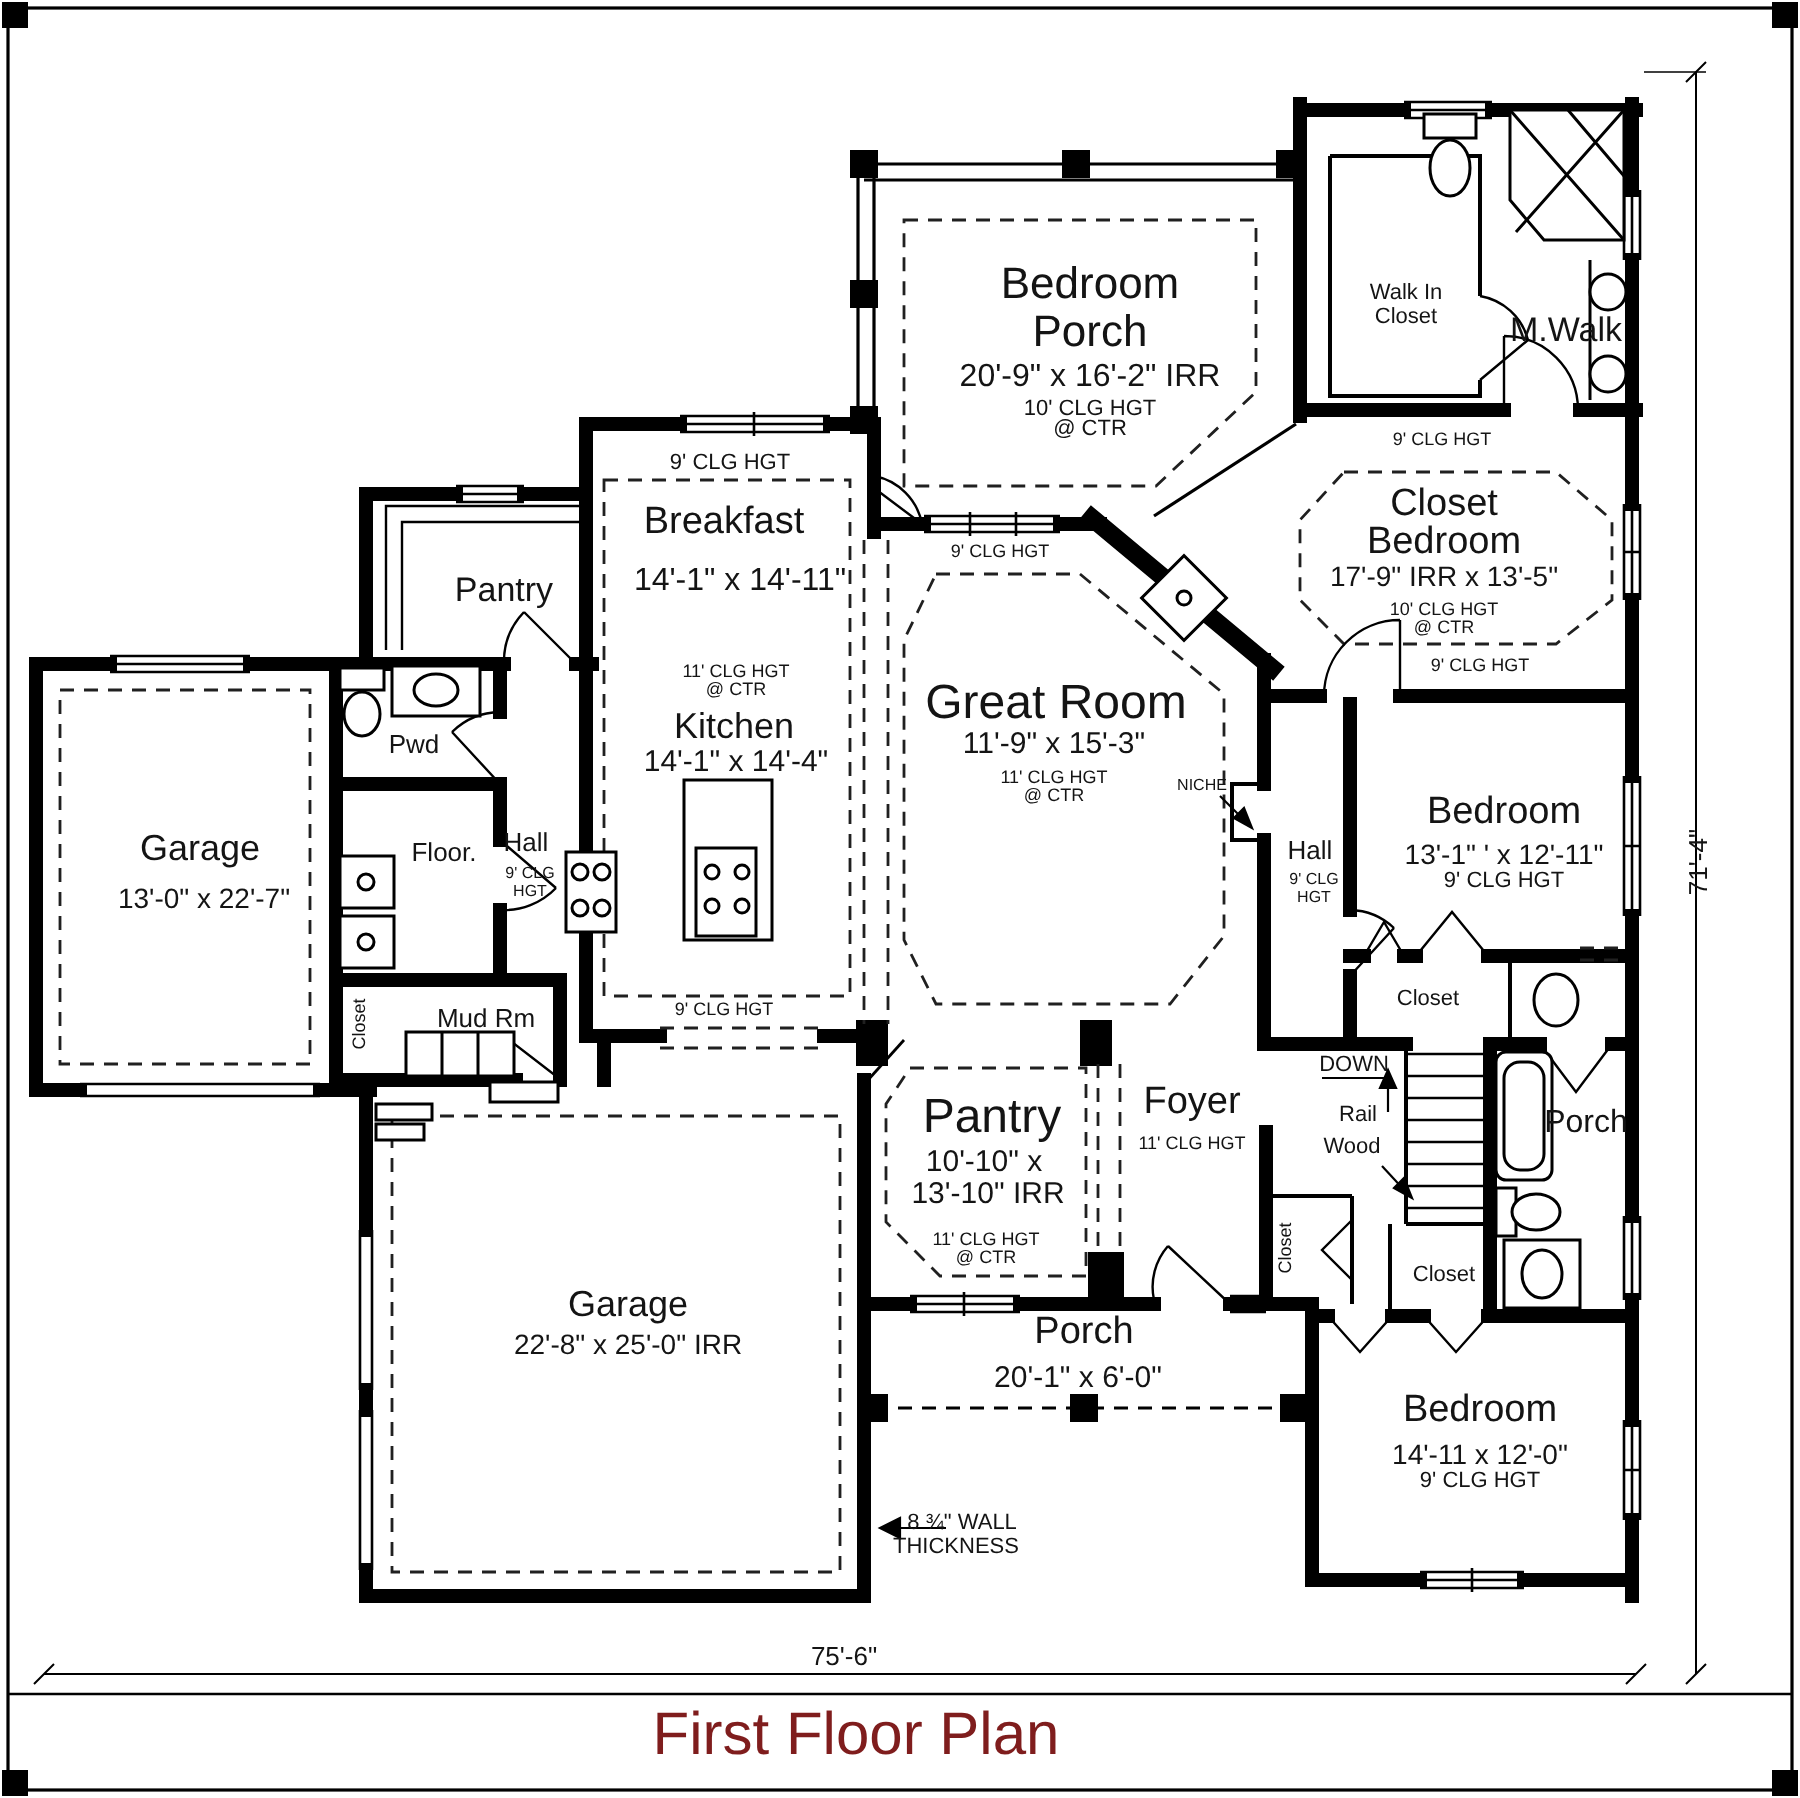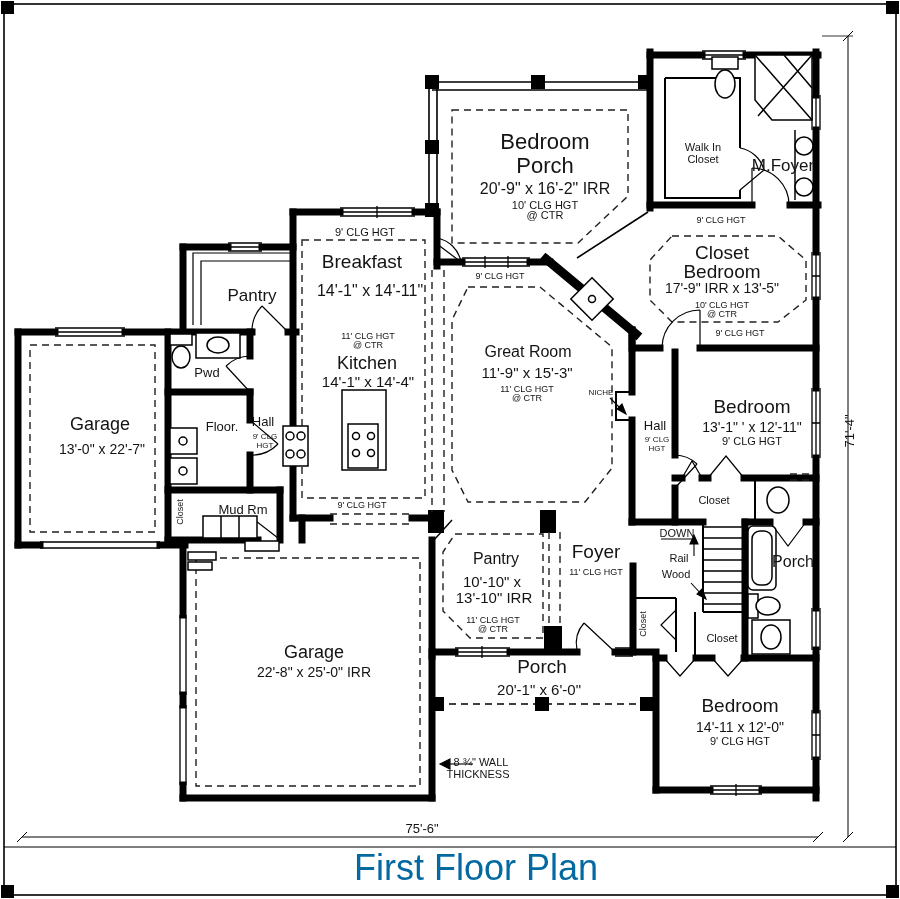--- a/index.html
+++ b/index.html
@@ -4,22 +4,22 @@
 <style>
   html,body{margin:0;padding:0;background:#fff;}
   #plan{position:relative;width:900px;height:899px;background:#fff;overflow:hidden;
         font-family:"Liberation Sans","DejaVu Sans",sans-serif;color:#111;}
   #plan svg{position:absolute;left:0;top:0;}
   .lbl{position:absolute;transform:translate(-50%,-50%);white-space:nowrap;line-height:1;color:#141414;}
   .vert{transform:translate(-50%,-50%) rotate(-90deg);}
   .s8 {font-size:8px;}  .s9 {font-size:9px;}  .s10{font-size:11px;}
   .s13{font-size:13px;} .s14{font-size:14px;} .s15{font-size:15px;}
   .s16{font-size:16px;} .s17{font-size:17px;} .s18{font-size:18px;}
-  .s19{font-size:19px;} .s20{font-size:16px;} .s22{font-size:22px;}
-  .title{font-size:36px;color:#0369a1;margin-left:48px;}
+  .s19{font-size:19px;} .s20{font-size:24px;} .s22{font-size:22px;}
+  .title{font-size:30px;color:#7f1d1d;}
 </style>
 </head>
 <body>
 
 <div id="plan">
 
 <svg width="900" height="899" viewBox="0 0 900 899">
 
   <g stroke="#000" fill="none">
     <rect x="4" y="4" width="892" height="891" stroke-width="1.6"></rect>
@@ -272,21 +272,21 @@
 </svg>
 
 <div class="lbl s22" style="left:545px;top:142px">Bedroom</div>
 <div class="lbl s22" style="left:545px;top:166px">Porch</div>
 <div class="lbl s16" style="left:545px;top:189px">20'-9" x 16'-2" IRR</div>
 <div class="lbl s10" style="left:545px;top:205px">10' CLG HGT</div>
 <div class="lbl s10" style="left:545px;top:215px">@ CTR</div>
 
 <div class="lbl s10" style="left:703px;top:147px">Walk In</div>
 <div class="lbl s10" style="left:703px;top:159px">Closet</div>
-<div class="lbl s17" style="left:783px;top:165px">M.Foyer</div>
+<div class="lbl s17" style="left:783px;top:165px">M.Walk</div>
 <div class="lbl s9" style="left:721px;top:220px">9' CLG HGT</div>
 <div class="lbl s19" style="left:722px;top:252px">Closet</div>
 <div class="lbl s19" style="left:722px;top:271px">Bedroom</div>
 <div class="lbl s14" style="left:722px;top:288px">17'-9" IRR x 13'-5"</div>
 <div class="lbl s9" style="left:722px;top:305px">10' CLG HGT</div>
 <div class="lbl s9" style="left:722px;top:314px">@ CTR</div>
 <div class="lbl s9" style="left:740px;top:333px">9' CLG HGT</div>
 
 <div class="lbl s10" style="left:365px;top:232px">9' CLG HGT</div>
 <div class="lbl s19" style="left:362px;top:261px">Breakfast</div>

